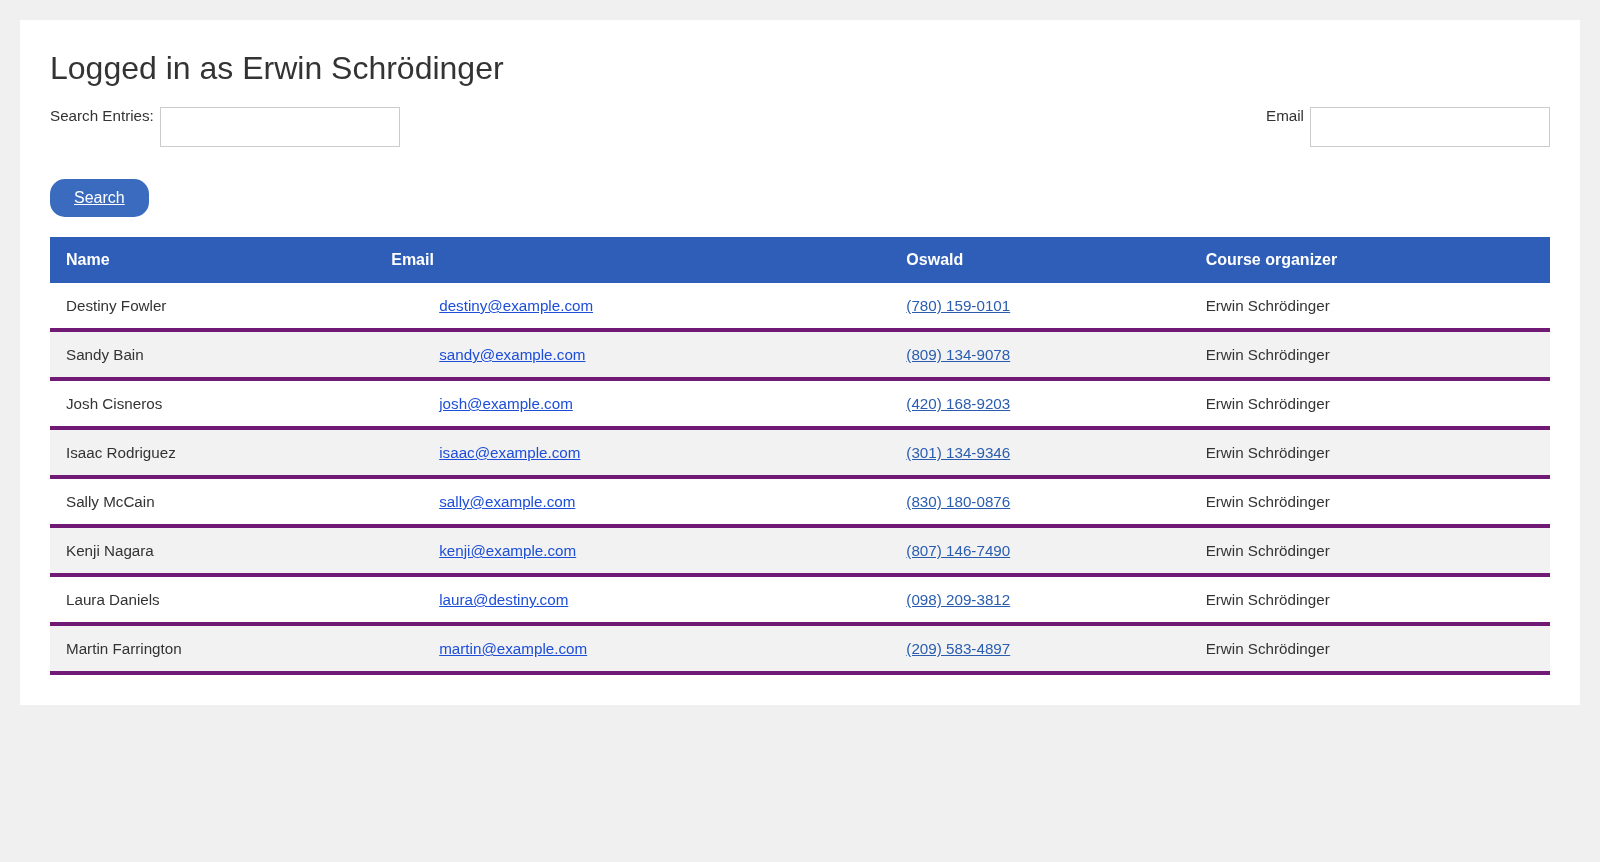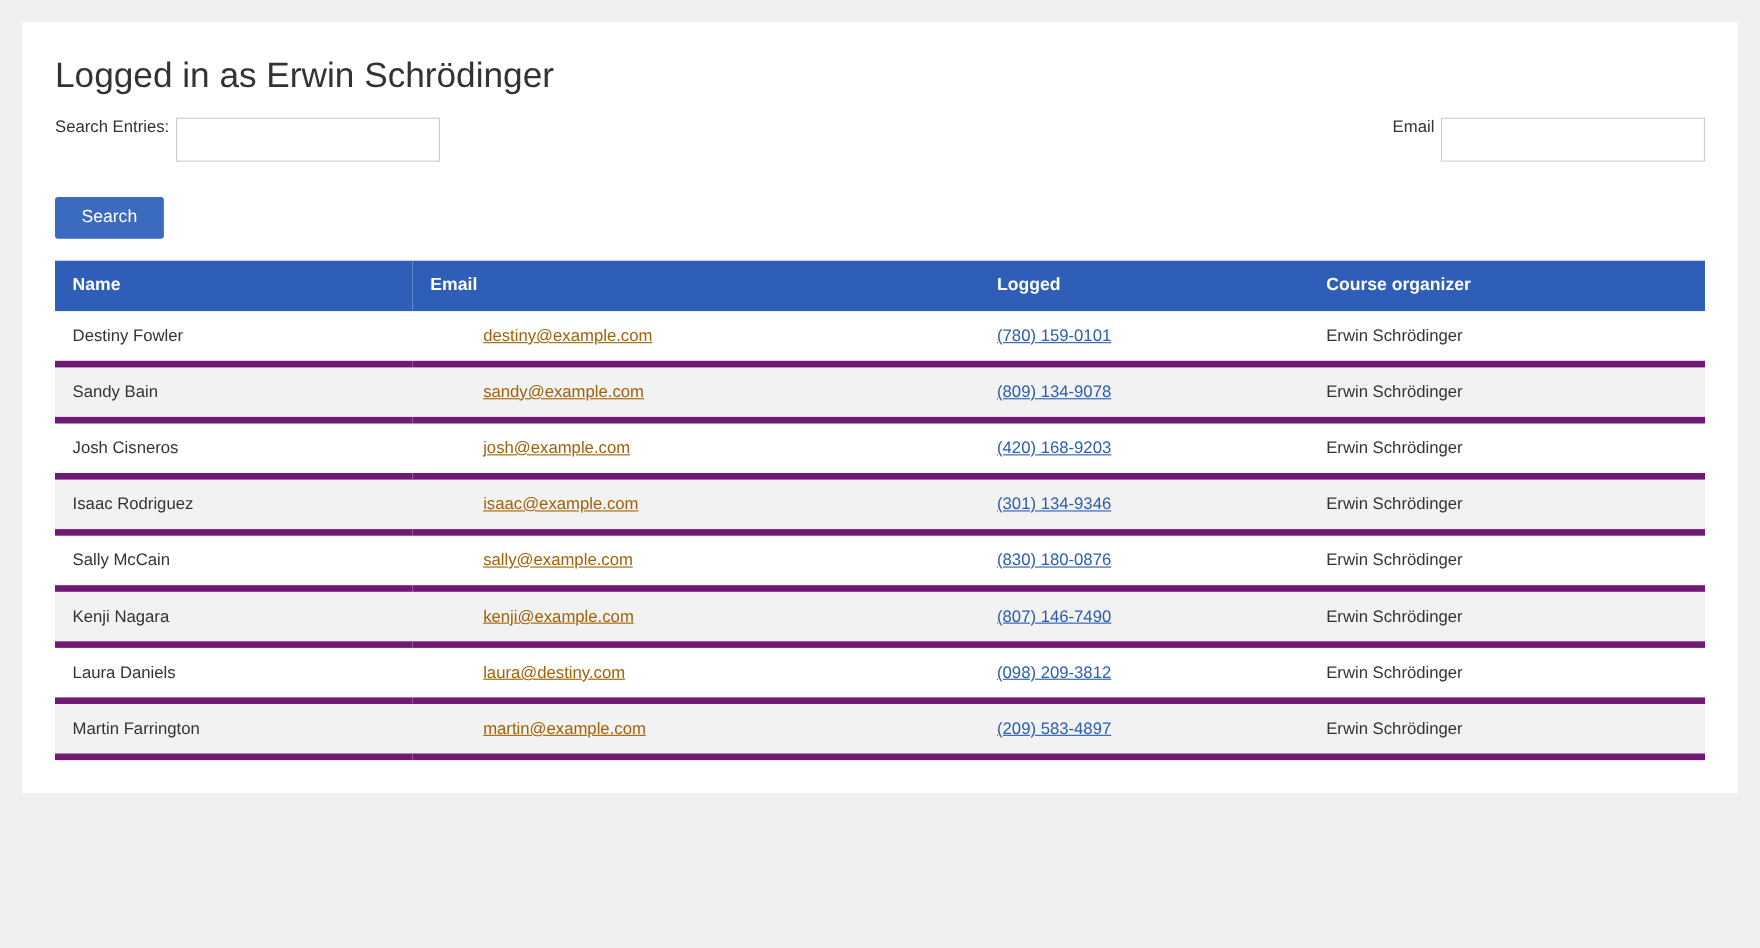--- a/index.html
+++ b/index.html
@@ -43,22 +43,23 @@
     .email-group {
       margin-left: auto;
     }
     .search-btn {
       background: #3a6bbf;
       color: #fff;
       border: none;
       padding: 10px 24px;
       font-size: 1rem;
       cursor: pointer;
-      border-radius: 3px;
+      border-radius: 15px;
       margin-top: 22px;
+      text-decoration: underline;
     }
     .form-row {
       display: flex;
       gap: 40px;
       margin-bottom: 10px;
     }
     table {
       width: 100%;
       border-collapse: collapse;
       margin-top: 20px;
@@ -68,34 +69,34 @@
       color: #fff;
       padding-left: 37px;
     }
     thead th {
       padding: 14px 16px;
       text-align: left;
       font-weight: bold;
       font-size: 1rem;
     }
     tbody tr {
-      border-bottom: 6px solid #701a75;
+      border-bottom: 4px solid #701a75;
     }
     tbody tr:nth-child(odd) {
       background: #fff;
     }
     tbody tr:nth-child(even) {
       background: #f2f2f2;
     }
     tbody td {
       padding: 14px 16px;
       font-size: 0.95rem;
     }
     a.email-link {
-      color: #a16207;
+      color: #1d4ed8;
       text-decoration: underline;
       margin-left: 48px;
     }
     a.phone-link {
       color: #2a5db0;
       text-decoration: underline;
     }
   </style>
 </head>
 <body>
@@ -114,21 +115,21 @@
     </div>
   </div>
 
   <button class="search-btn">Search</button>
 
   <table>
     <thead>
       <tr>
         <th>Name</th>
         <th>Email</th>
-        <th>Logged</th>
+        <th>Oswald</th>
         <th>Course organizer</th>
       </tr>
     </thead>
     <tbody id="table-body">
     <tr>
           <td>Destiny Fowler</td>
           <td><a href="mailto:destiny@example.com" class="email-link">destiny@example.com</a></td>
           <td><a href="tel:(780) 159-0101" class="phone-link">(780) 159-0101</a></td>
           <td>Erwin Schrödinger</td>
         </tr>

